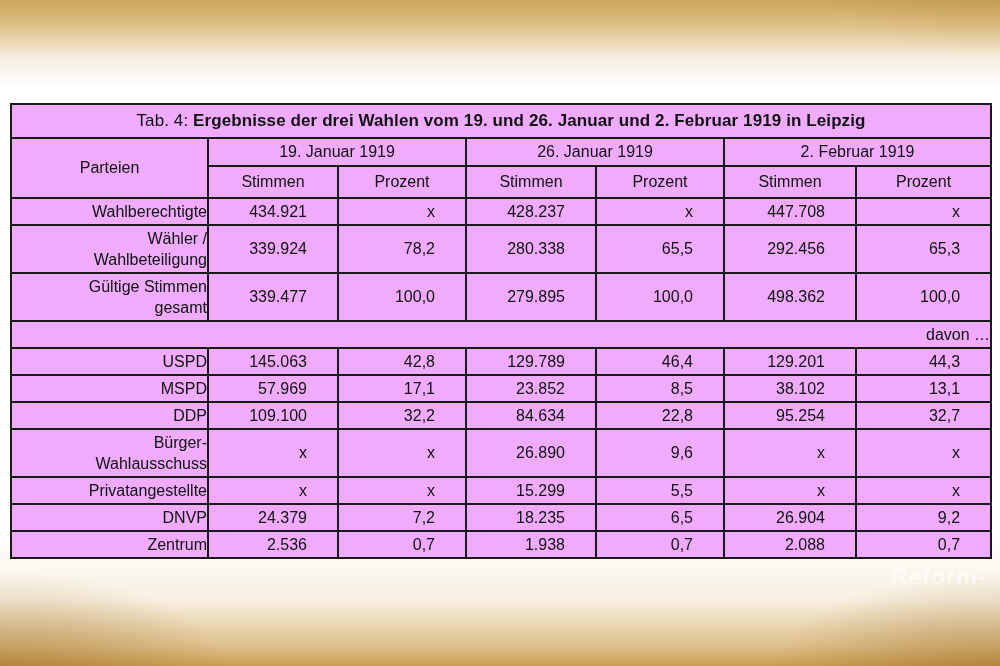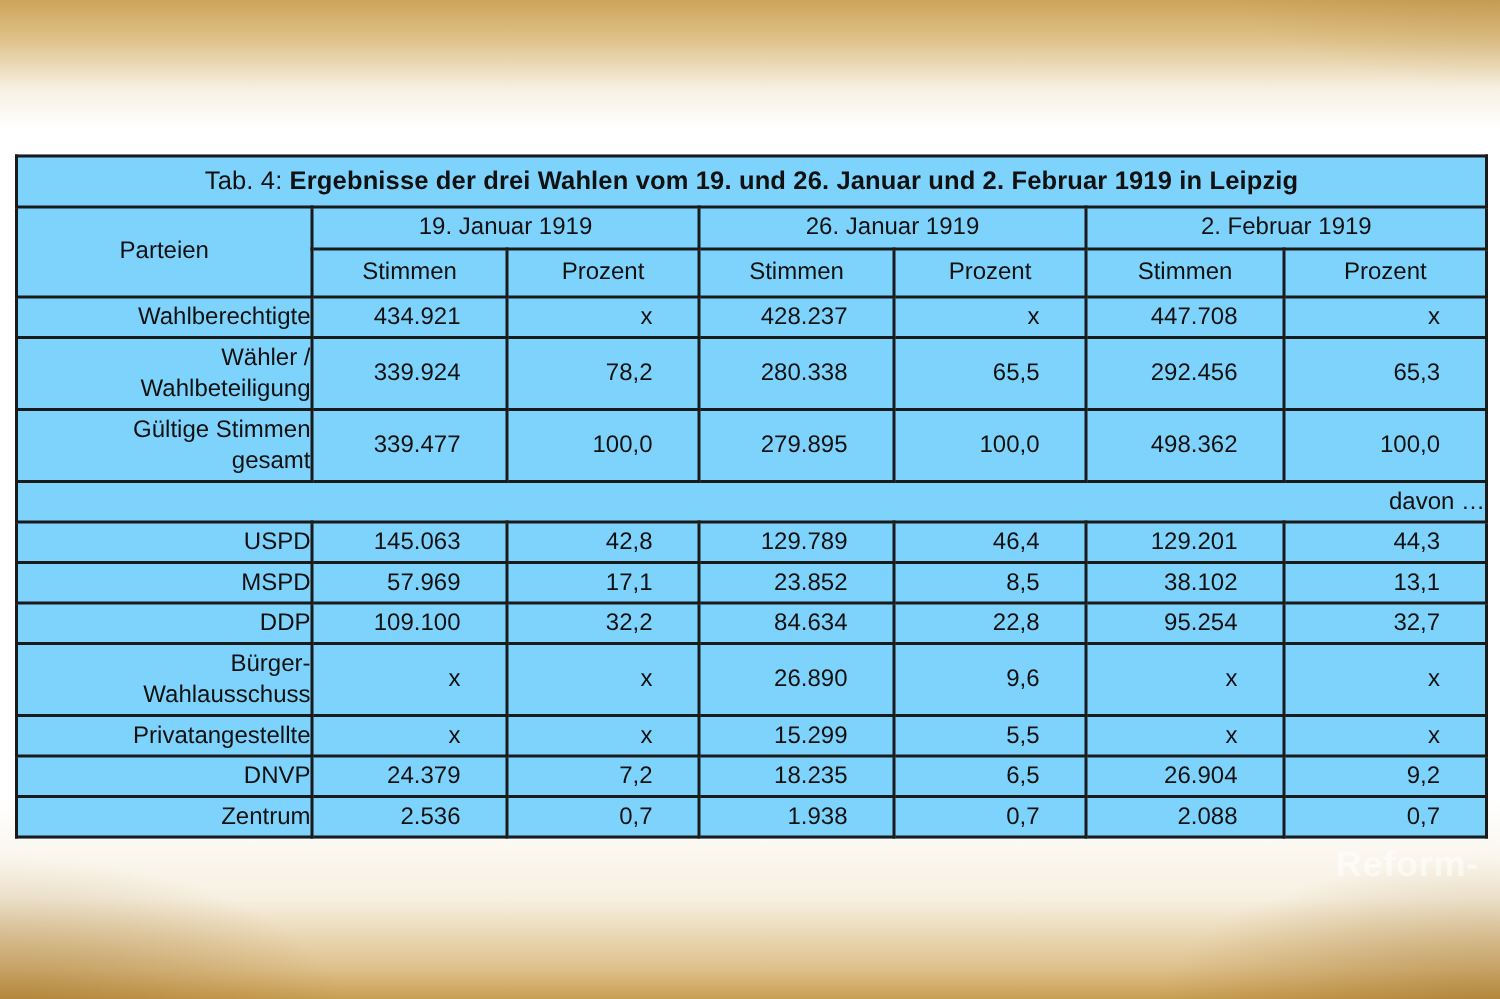--- a/index.html
+++ b/index.html
@@ -19,21 +19,21 @@
   .table-wrap {
     position: absolute;
     left: 10px;
     top: 103px;
   }
 
   table {
     border-collapse: collapse;
     table-layout: fixed;
     width: 980px;
-    background: #7dd3fc;
+    background: #f0abfc;
     color: #111111;
     padding-left: 28px;
   }
   td {
     border: 2px solid #1a1a1a;
     font-size: 16px;
     padding: 0;
     vertical-align: middle;
     overflow: hidden;
   }

